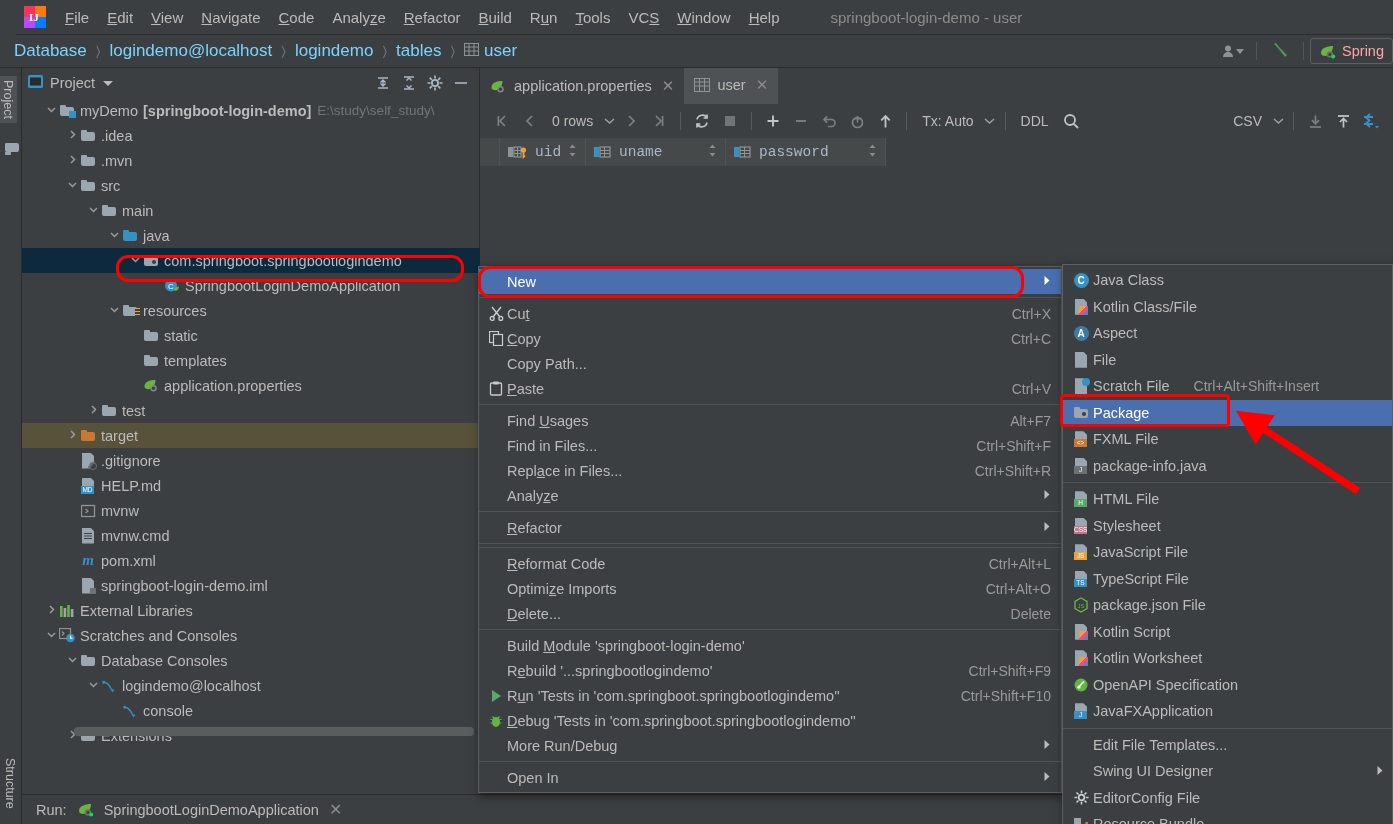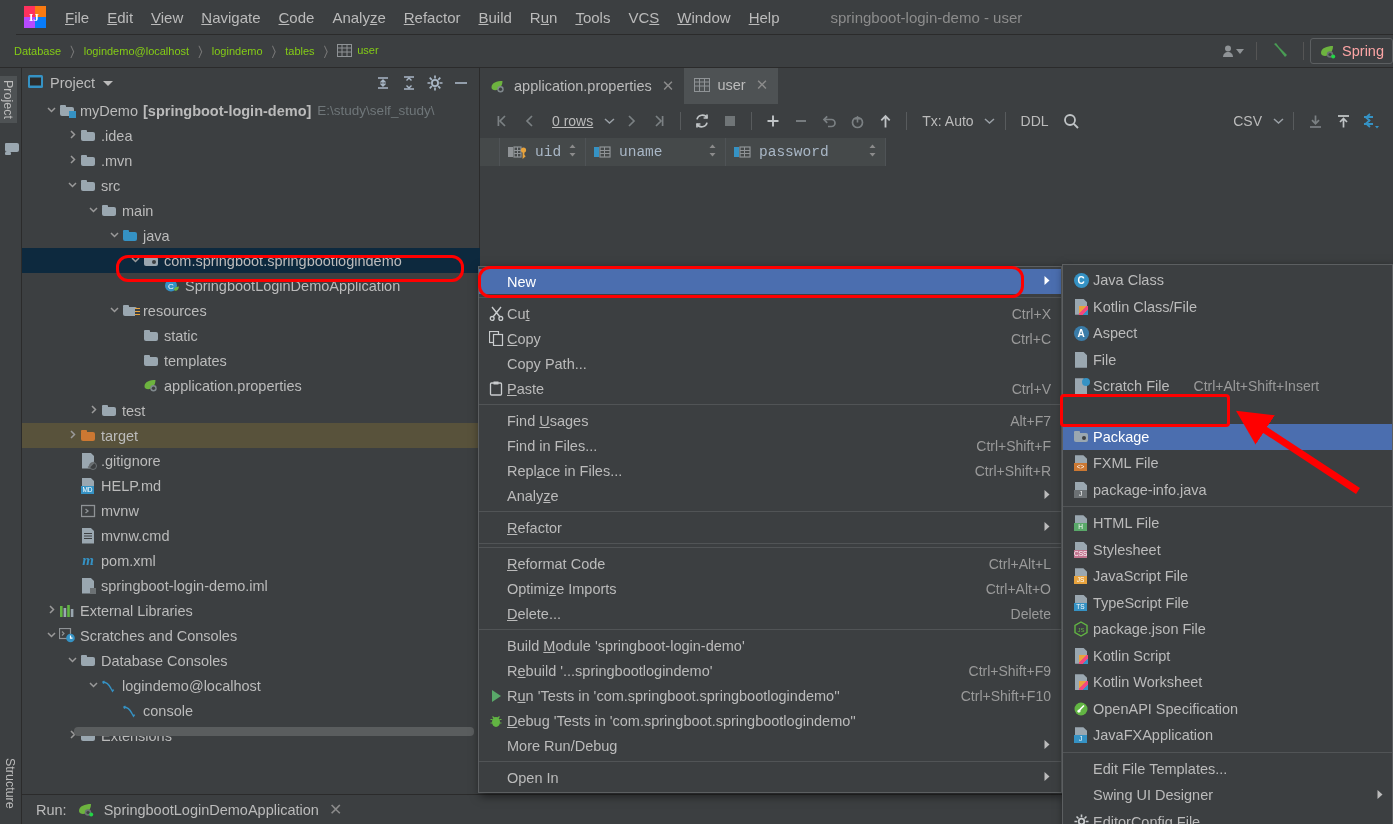--- a/index.html
+++ b/index.html
@@ -31,21 +31,21 @@
   }
   .menubar .mi u{ text-decoration:underline; }
   .win-title{ margin-left:42px; color:#8c8c8c; font-size:15px; }
 
   
   .navbar{
     position:absolute; left:0; top:35px; width:1393px; height:33px;
     background:#3c3f41; display:flex; align-items:center; padding-left:10px;
     border-bottom:1px solid #2b2b2b;
   }
-  .crumb{ color:#84cc16; font-size:11px; padding:1px 4px; display:flex; align-items:flex-start; gap:5px;}
+  .crumb{ color:#7dd3fc; font-size:17px; padding:1px 4px; display:flex; align-items:flex-start; gap:5px;}
   .crumb-sep{ color:#777; font-size:14px; margin:0 5px; }
   .navbar-right{ margin-left:auto; display:flex; align-items:center; gap:0; padding-right:0; }
   .nb-icon{ width:34px; height:26px; display:flex; align-items:center; justify-content:center; color:#9aa0a6;}
   .vsep{ width:1px; height:18px; background:#555; margin:0 6px; }
   .spring-btn{
     height:26px; border:1px solid #5c5f61; border-radius:3px; display:flex;align-items:center;
     gap:6px; padding:0 8px; color:#fca5a5; font-size:14.5px;
   }
 
   
@@ -162,21 +162,21 @@
     position:absolute; left:1062px; top:264px; width:331px;
     background:#3c3f41; border:1px solid #5c5f61; box-shadow:2px 3px 9px rgba(0,0,0,.55);
     padding:2px 0; z-index:45;
   }
   .smi{
     height:26.5px; display:flex; align-items:center; font-size:14.5px; color:#bbbbbb; padding:0 8px 0 6px;
   }
   .smi .sico{ width:24px; flex:none; display:flex; align-items:center; justify-content:center;}
   .smi .sshort{ margin-left:24px; color:#9a9a9a; font-size:14px; }
   .smi .sarrow{ margin-left:auto; color:#bbb; font-size:11px;}
-  .smi.sel{ background:#4b6eaf; color:#fff;margin-top:24px; }
+  .smi.sel{ background:#4b6eaf; color:#fff; }
 
   
   .ficon{ position:relative; width:14px; height:16px; display:inline-block; }
   .ficon .sheet{ position:absolute; left:1px; top:0; width:12px; height:16px; background:#9aa7b0;
      clip-path:polygon(0 0,70% 0,100% 22%,100% 100%,0 100%); }
   .ficon .badge{ position:absolute; left:0px; bottom:0px; width:13px; height:8px;
      font-size:6.5px; line-height:8px; text-align:center; color:#fff; font-family:"Liberation Sans",sans-serif;}
   .circ{ width:15px;height:15px;border-radius:50%; display:flex;align-items:center;justify-content:center;
      font-size:10px;color:#fff;font-weight:bold; }
 
@@ -649,21 +649,21 @@
         <svg width="16" height="16" viewBox="0 0 16 16">
             <path d="M11 3 6 8l5 5" stroke="#7b8083" stroke-width="1.7" fill="none"></path>
             <path d="M4.4 3v10" stroke="#7b8083" stroke-width="1.7"></path>
           </svg>
       </span>
       <span class="tb">
         <svg width="16" height="16" viewBox="0 0 16 16">
             <path d="M10 3 5 8l5 5" stroke="#7b8083" stroke-width="1.7" fill="none"></path>
           </svg>
       </span>
-      <span class="tb wide" style="color:#bbbbbb;text-decoration:underline;">0 rows</span>
+      <span class="tb wide" style="color:#bbbbbb;">0 rows</span>
       <span class="tb" style="width:16px">
         <svg width="11" height="8" viewBox="0 0 11 8">
             <path d="M1 2l4.5 4L10 2" stroke="#9aa0a6" stroke-width="1.5" fill="none"></path>
           </svg>
       </span>
       <span class="tb">
         <svg width="16" height="16" viewBox="0 0 16 16">
             <path d="M6 3l5 5-5 5" stroke="#7b8083" stroke-width="1.7" fill="none"></path>
           </svg>
       </span>

